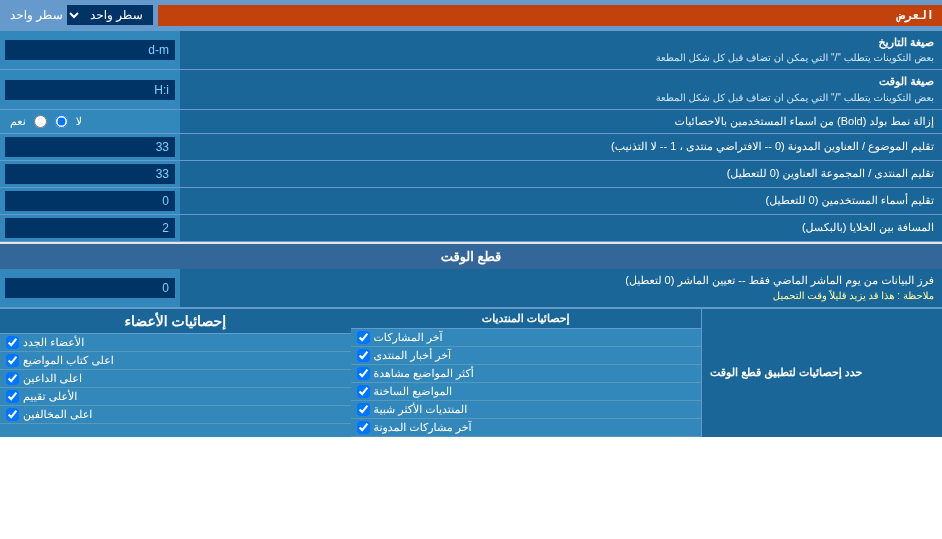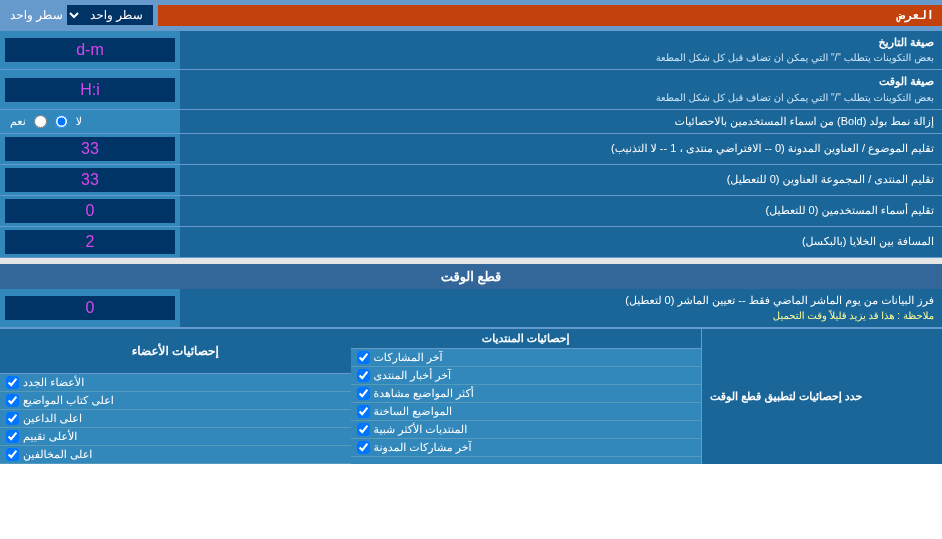--- a/index.html
+++ b/index.html
@@ -30,37 +30,37 @@
       background: #3388bb;
       padding: 3px 5px;
       display: flex;
       align-items: center;
       justify-content: center;
       min-width: 180px;
       width: 180px;
     }
     .input-cell input[type="text"] {
       background: #003366;
-      color: #d946ef;
+      color: #7dd3fc;
       border: none;
       padding: 3px 6px;
       width: 100%;
-      text-align: center;
-      font-size: 16px;
+      text-align: right;
+      font-size: 12px;
       direction: ltr;
     }
     .section-header {
       background: #336699;
       color: #fff;
       font-weight: bold;
       text-align: center;
       padding: 5px;
       width: 100%;
       font-size: 13px;
-      border-top: 6px solid #e5e5e5;
+      border-top: 2px solid #e5e5e5;
     }
     .radio-cell {
       background: #3388bb;
       padding: 3px 10px;
       display: flex;
       align-items: center;
       justify-content: flex-end;
       min-width: 180px;
       width: 180px;
       gap: 8px;
@@ -222,21 +222,21 @@
             <input type="checkbox" checked="" style="">
           </div>
           <div class="stats-item">
             <span>آخر مشاركات المدونة</span>
             <input type="checkbox" checked="" style="">
           </div>
         </div>
       </div>
 
       <div style="flex:1;">
-        <div style="background:#1a6699; color:#fff; text-align:center; font-weight:bold; padding:15px; font-size:12px; border-bottom:1px solid #6699cc;">إحصائيات الأعضاء</div>
+        <div style="background:#1a6699; color:#fff; text-align:center; font-weight:bold; padding:4px; font-size:14px; border-bottom:1px solid #6699cc;">إحصائيات الأعضاء</div>
         <div style="background:#3388bb;">
           <div class="stats-item">
             <span>الأعضاء الجدد</span>
             <input type="checkbox" checked="" style="">
           </div>
           <div class="stats-item">
             <span>اعلى كتاب المواضيع</span>
             <input type="checkbox" checked="" style="">
           </div>
           <div class="stats-item">

